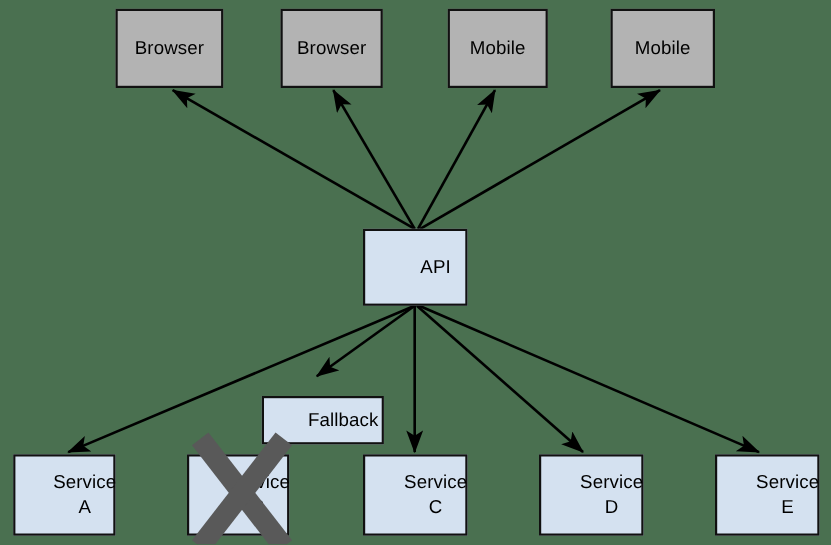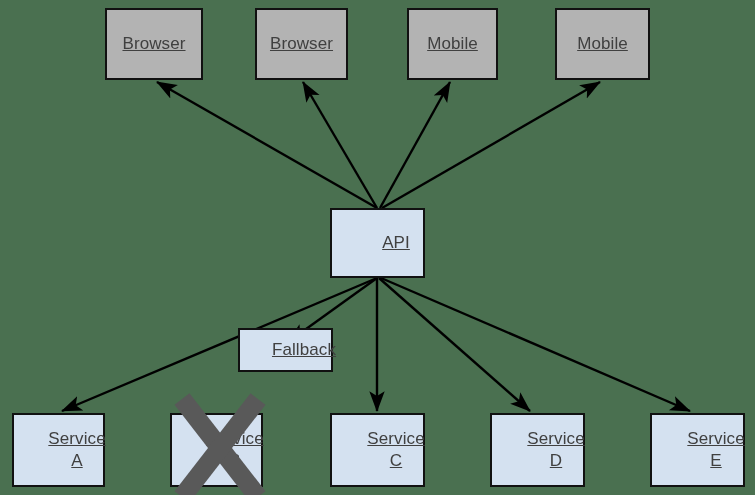--- a/index.html
+++ b/index.html
@@ -18,23 +18,22 @@
   .node {
     position: absolute;
     box-sizing: border-box;
     border: 2px solid #111111;
     display: flex;
     align-items: center;
     justify-content: center;
     text-align: center;
     font-size: 17px;
     line-height: 1.28;
-    color: #404040;
+    color: #000000;
     letter-spacing: 0.1px;
-    text-decoration: underline;
   }
   .node.gray  { background: #b3b3b3; }
   .node.blue  { background: #d4e1f0; padding-left: 37px; }
   .node-label { display: block; pointer-events: none; }
   #edges {
     position: absolute;
     left: 0;
     top: 0;
     width: 755px;
     height: 495px;
@@ -83,21 +82,21 @@
       </div>
       <div class="node gray" style="left: 407px; top: 8px; width: 91px; height: 72px;">
         <span class="node-label">Mobile</span>
       </div>
       <div class="node gray" style="left: 555px; top: 8px; width: 95px; height: 72px;">
         <span class="node-label">Mobile</span>
       </div>
       <div class="node blue" style="left: 330px; top: 208px; width: 95px; height: 70px;">
         <span class="node-label">API</span>
       </div>
-      <div class="node blue" style="left: 238px; top: 328px; width: 95px; height: 44px;">
+      <div class="node blue" style="left: 238px; top: 360px; width: 111px; height: 44px;">
         <span class="node-label">Fallback</span>
       </div>
       <div class="node blue" style="left: 12px; top: 413px; width: 93px; height: 74px; flex-direction: column;">
         <span class="node-label">Service</span>
         <span class="node-label">A</span>
       </div>
       <div class="node blue" style="left: 170px; top: 413px; width: 93px; height: 74px; flex-direction: column;">
         <span class="node-label">Service</span>
         <span class="node-label">B</span>
       </div>

